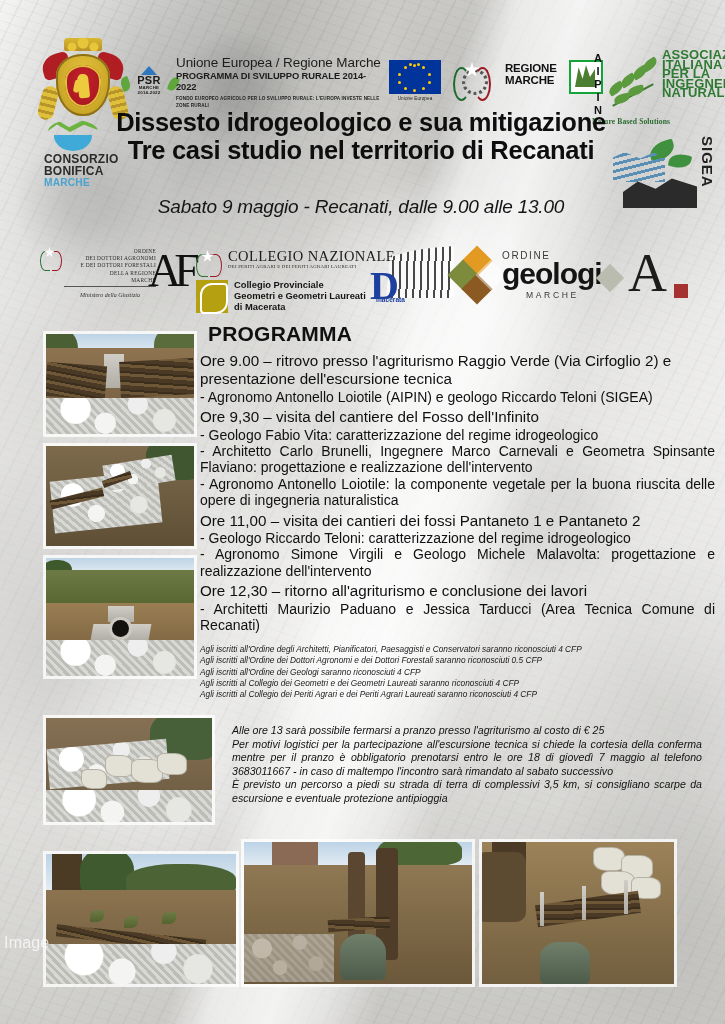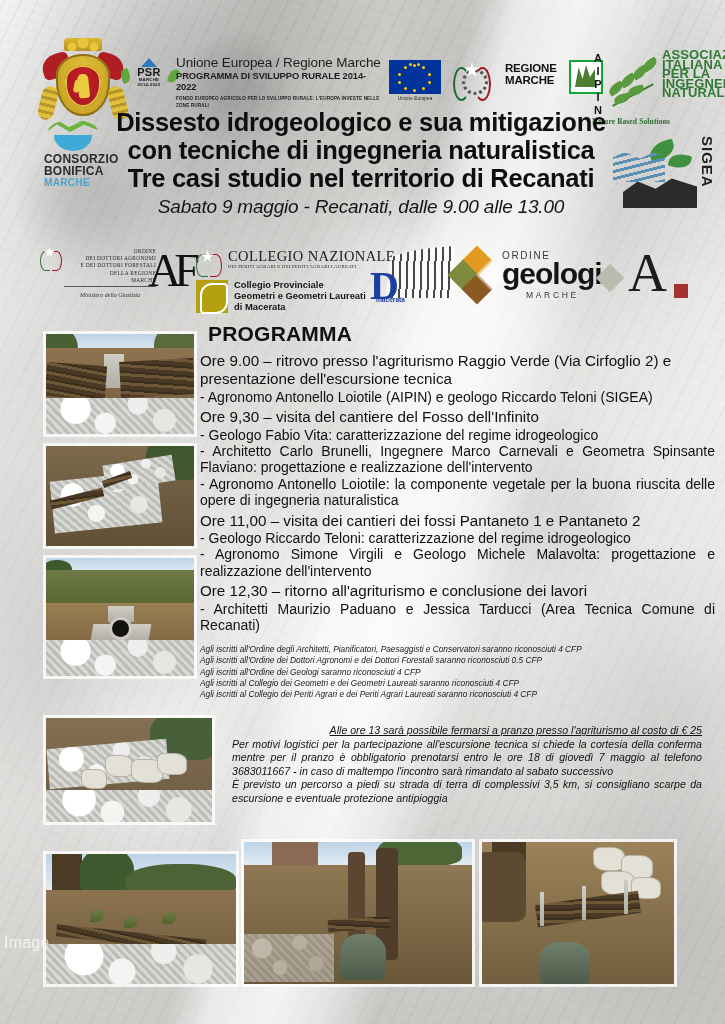--- a/index.html
+++ b/index.html
@@ -82,21 +82,21 @@
     box-shadow:0 0 0 2px #e0bf3a inset;}
   .coa .lion{position:absolute;left:13px;top:9px;width:11px;height:24px;background:#edcb3f;
     border-radius:5px 5px 3px 3px;transform:rotate(-6deg);}
   .coa .lion:after{content:"";position:absolute;left:-4px;top:5px;width:6px;height:13px;background:#edcb3f;border-radius:3px;transform:rotate(18deg);}
   .coa .festoonL,.coa .festoonR{position:absolute;top:48px;width:16px;height:34px;
     background:repeating-linear-gradient(180deg,#e0bf3a 0 4px,#b8952a 4px 7px);border-radius:8px;}
   .coa .festoonL{left:-2px;transform:rotate(14deg);}
   .coa .festoonR{right:-2px;transform:rotate(-14deg);}
 
   
-  .psr{left:126px;top:34px;width:46px;height:34px;text-align:center;}
+  .psr{left:126px;top:42px;width:46px;height:34px;text-align:center;}
   .psr .tri{width:0;height:0;margin:0 auto;border-left:8px solid transparent;border-right:8px solid transparent;border-bottom:9px solid #2f77bd;}
   .psr .nm{font-weight:bold;font-size:11px;line-height:10px;color:#1a1a1a;letter-spacing:.3px;}
   .psr .sub{font-weight:bold;font-size:4.4px;line-height:5px;color:#1a1a1a;letter-spacing:.2px;}
   .psr .leafL,.psr .leafR{position:absolute;top:11px;width:9px;height:14px;background:#5fa73c;border-radius:60% 10% 60% 10%;}
   .psr .leafL{left:-5px;transform:rotate(-22deg);}
   .psr .leafR{right:-6px;transform:rotate(20deg);}
 
   .ue-text{left:176px;top:31px;width:210px;color:#1c1c1c;}
   .ue-text .l1{font-size:13.5px;line-height:15px;letter-spacing:-.1px;}
   .ue-text .l2{font-size:9.4px;font-weight:bold;line-height:11px;letter-spacing:-.1px;}
@@ -221,21 +221,21 @@
   .prog h1{margin:0 0 6px 8px;font-size:21px;font-weight:bold;letter-spacing:.2px;}
   .prog .hour{font-size:15.2px;line-height:18.4px;margin-top:3px;}
   .prog .spk{font-size:14px;line-height:16.4px;text-align:justify;}
   .prog .spk.nj{text-align:left;}
 
   .cfp{position:absolute;left:200px;top:644px;width:515px;
     font-style:italic;font-size:8.3px;line-height:11.3px;color:#1a1a1a;}
 
   .notes{position:absolute;left:232px;top:724px;width:470px;
     font-style:italic;font-size:10.6px;line-height:13.6px;color:#121212;text-align:justify;}
-  .notes div.nj{text-align:right;text-decoration:underline;}
+  .notes div.nj{text-align:left;}
 
   
   .ph{position:absolute;overflow:hidden;background:#9b9186;
     box-shadow:0 0 0 3px rgba(255,255,255,.78);}
   .ph .sky{position:absolute;left:0;top:0;right:0;height:26%;
     background:linear-gradient(#bcd3e6,#e7eef3);}
   .ph .tree{position:absolute;background:#3e5a2c;border-radius:44% 44% 30% 30%;}
   .ph .earth{position:absolute;left:-6%;right:-6%;
     background:linear-gradient(#8e7350,#6f5a3d);}
   .ph .gravel{position:absolute;
@@ -364,21 +364,20 @@
   <div class="sigea">
     <div class="lf1"></div>
     <div class="lf2"></div>
     <div class="wv"></div>
     <div class="hills"></div>
     <div class="nm">SIGEA</div>
   </div>
 
   <div class="title-wrap">
     <div class="tl">Dissesto idrogeologico e sua mitigazione</div>
-    <div class="tl">con tecniche di ingegneria naturalistica</div>
     <div class="tl">Tre casi studio nel territorio di Recanati</div>
   </div>
   <div class="subtitle">Sabato 9 maggio - Recanati, dalle 9.00 alle 13.00</div>
 
   <div class="sponsors">
 
     <div class="agro">
       <div class="emb">
         <div class="wl"></div>
           <div class="wr"></div>

